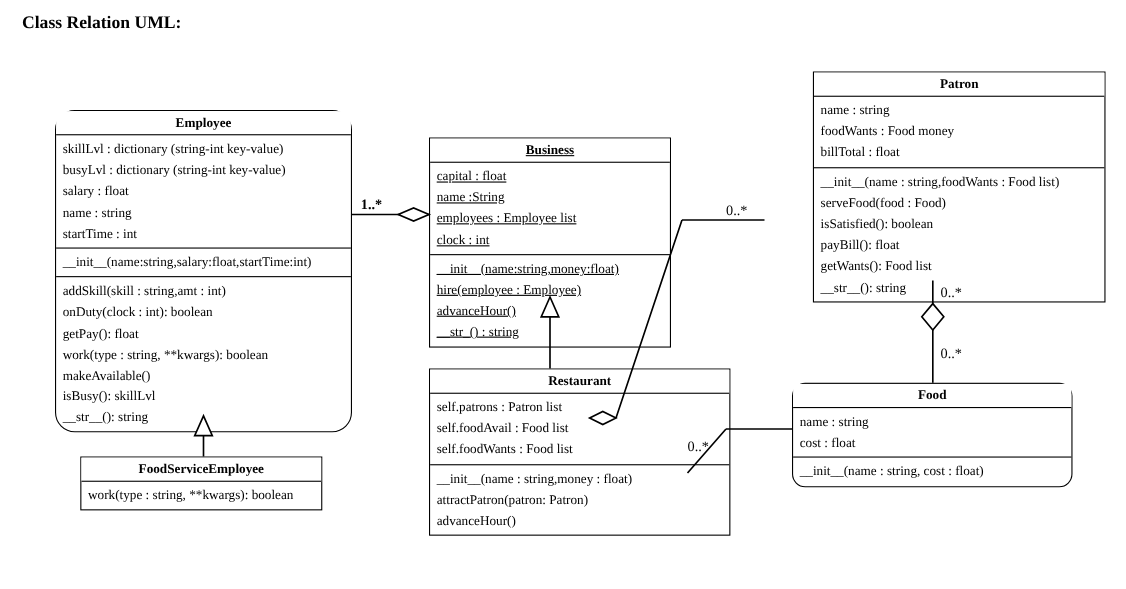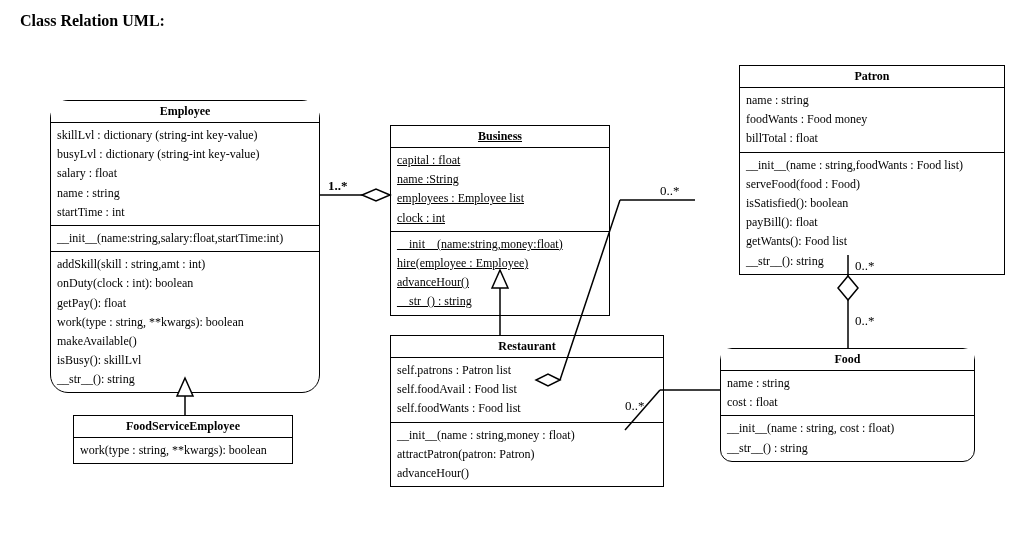--- a/index.html
+++ b/index.html
@@ -136,21 +136,20 @@
 </div>
 
 <div class="uml-box" style="left:720px; top:348px; width:255px;border-radius:12px;">
   <div class="uml-header">Food</div>
   <div class="uml-section">
     <p>name : string</p>
     <p>cost : float</p>
   </div>
   <div class="uml-section">
     <p>__init__(name : string, cost : float)</p>
-    <p>__str__() : string</p>
   </div>
 </div>
 
 <svg class="connections">
 
   <line x1="320" y1="195" x2="390" y2="195" stroke="#000" stroke-width="1.5"></line>
 
   <polygon points="390,195 376,189 362,195 376,201" fill="#fff" stroke="#000" stroke-width="1.5"></polygon>
 
   <text x="328" y="190" font-family="Times New Roman" font-size="13" font-weight="bold">1..*</text>

